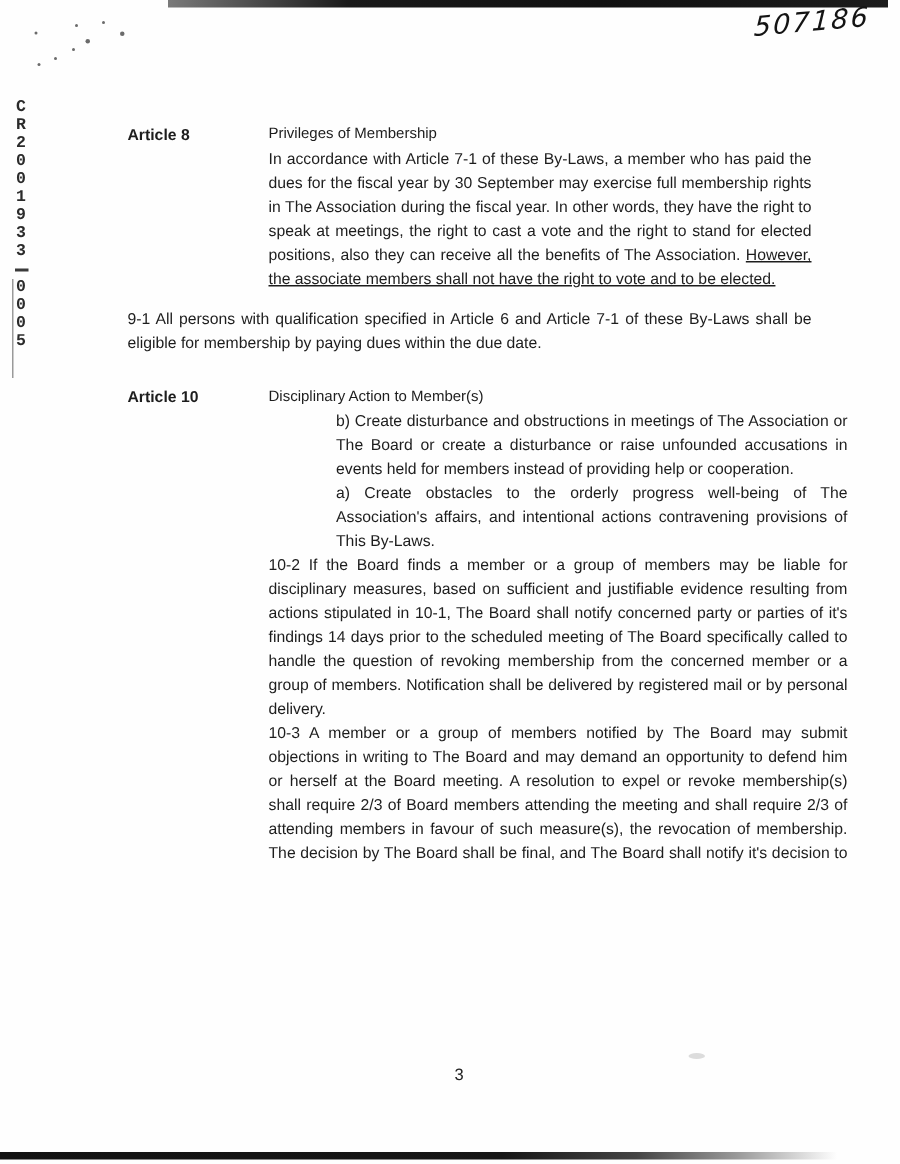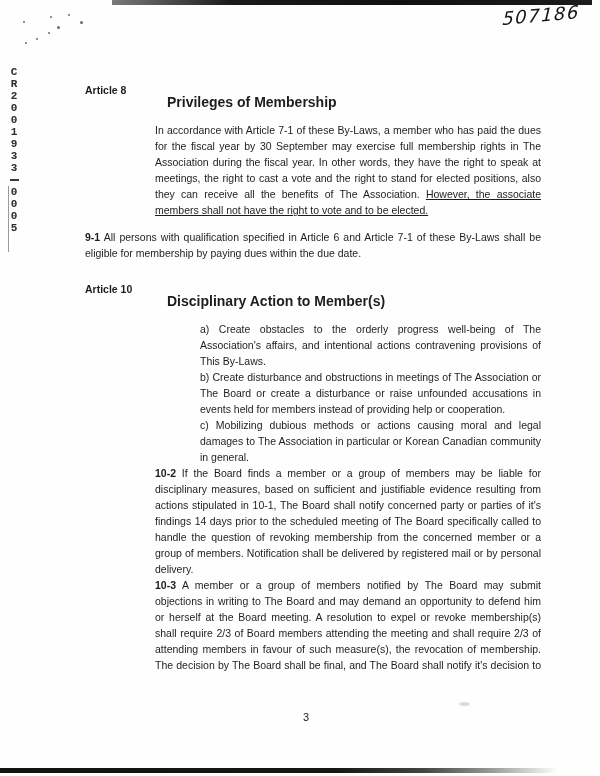--- a/index.html
+++ b/index.html
@@ -48,31 +48,31 @@
     letter-spacing: 1.5px;
     transform: rotate(-5deg) skewX(-8deg);
     transform-origin: left bottom;
   }
 
   
   .content {
     position: absolute; left: 85px; top: 82px; width: 456px;
     font-size: 10.5px; line-height: 16px;
   }
-  .article { display: flex; }
+  .article { display: flex; gap: 24px; }
   .article-a9  { margin-top: 11px; }
   .article-a10 { margin-top: 20px; }
   .article-label {
     width: 70px; flex: 0 0 70px;
     font-weight: bold;
   }
   .article-body { width: 386px; flex: 1; }
-  .article-title { font-weight: bold; margin: 12px; font-size: 14px; line-height: 16px; }
+  .article-title { font-weight: normal; margin: 0; font-size: 10px; line-height: 16px; }
   .article-body p { margin: 0; text-align: justify; }
-  .lead { font-weight: bold; }
+  .lead { font-weight: normal; }
   .u { text-decoration: underline; }
   .subitem { margin-left: 45px !important; width: 341px; }
   .justify-last { text-align-last: justify; }
 
   .page-number {
     position: absolute; left: 0; top: 711px; width: 612px;
     text-align: center; font-size: 11px; color: #222;
   }
 </style>
 </head>
@@ -115,23 +115,22 @@
     <section class="article article-a9">
       <div class="article-body">
         <p><span class="lead">9-1</span><span> All persons with qualification specified in Article 6 and Article 7-1 of these By-Laws shall be eligible for membership by paying dues within the due date.</span></p>
       </div>
     </section>
 
     <section class="article article-a10">
       <div class="article-label">Article 10</div>
       <div class="article-body">
         <h3 class="article-title">Disciplinary Action to Member(s)</h3>
+        <p class="subitem">b) Create disturbance and obstructions in meetings of The Association or The Board or create a disturbance or raise unfounded accusations in events held for members instead of providing help or cooperation.</p>
         <p class="subitem">a) Create obstacles to the orderly progress well-being of The Association's affairs, and intentional actions contravening provisions of This By-Laws.</p>
-        <p class="subitem">b) Create disturbance and obstructions in meetings of The Association or The Board or create a disturbance or raise unfounded accusations in events held for members instead of providing help or cooperation.</p>
-        <p class="subitem">c) Mobilizing dubious methods or actions causing moral and legal damages to The Association in particular or Korean Canadian community in general.</p>
         <p><span class="lead">10-2</span><span> If the Board finds a member or a group of members may be liable for disciplinary measures, based on sufficient and justifiable evidence resulting from actions stipulated in 10-1, The Board shall notify concerned party or parties of it's findings 14 days prior to the scheduled meeting of The Board specifically called to handle the question of revoking membership from the concerned member or a group of members. Notification shall be delivered by registered mail or by personal delivery.</span></p>
         <p class="justify-last"><span class="lead">10-3</span><span> A member or a group of members notified by The Board may submit objections in writing to The Board and may demand an opportunity to defend him or herself at the Board meeting. A resolution to expel or revoke membership(s) shall require 2/3 of Board members attending the meeting and shall require 2/3 of attending members in favour of such measure(s), the revocation of membership. The decision by The Board shall be final, and The Board shall notify it's decision to</span></p>
       </div>
     </section>
 
   </main>
 
   <div class="page-number">3</div>
 
 </div>

